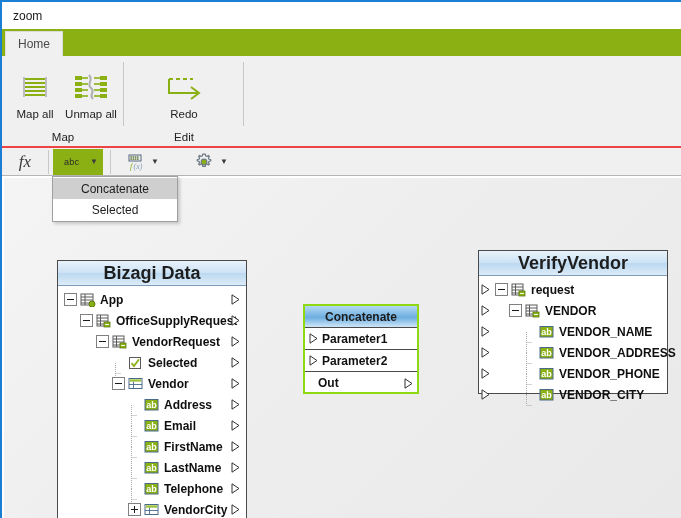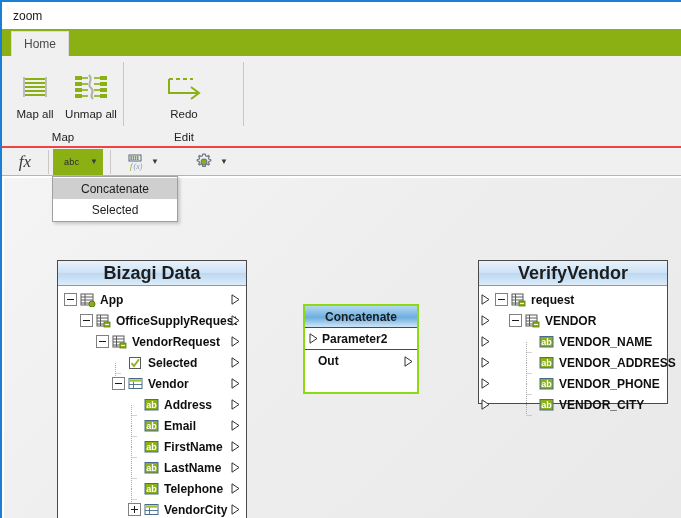--- a/index.html
+++ b/index.html
@@ -38,21 +38,21 @@
     color: #1a1a1a;
     font-family: "Liberation Sans", sans-serif;
   }
 
   
   .tab-strip {
     height: 27px;
     background: #8ab014;
     display: flex;
     align-items: flex-end;
-    padding-left: 9px;
+    padding-left: 3px;
     box-sizing: border-box;
     position: relative;
   }
   .tab {
     height: 25px;
     min-width: 56px;
     background: #f0f0f0;
     border-top: 1px solid #dcdcdc;
     border-left: 1px solid #dcdcdc;
     border-right: 1px solid #dcdcdc;
@@ -679,34 +679,42 @@
       <div class="node-header">
         <span>Concatenate</span>
       </div>
       <div id="node-rows">
           <div class="node-row">
             <span class="port-left">
               <svg width="9" height="11" viewBox="0 0 9 11">
                 <path d="M1 0.8 L8 5.5 L1 10.2 Z" fill="#ffffff" stroke="#333333" stroke-width="1"></path>
               </svg>
             </span>
+            <span>Parameter1</span>
+          </div>
+          <div class="node-row">
+            <span class="port-left">
+              <svg width="9" height="11" viewBox="0 0 9 11">
+                <path d="M1 0.8 L8 5.5 L1 10.2 Z" fill="#ffffff" stroke="#333333" stroke-width="1"></path>
+              </svg>
+            </span>
             <span>Parameter2</span>
           </div>
           <div class="node-row">
             <span style="margin-left: 9px;">Out</span>
             <span class="port-right">
               <svg width="9" height="11" viewBox="0 0 9 11">
                 <path d="M1 0.8 L8 5.5 L1 10.2 Z" fill="#ffffff" stroke="#333333" stroke-width="1"></path>
               </svg>
             </span>
           </div>
         </div>
     </div>
 
-    <div class="panel" id="target-panel" style="left:474px; top:82px; width:190px; height:144px;">
+    <div class="panel" id="target-panel" style="left:474px; top:72px; width:190px; height:144px;">
       <div class="panel-header">
         <span>VerifyVendor</span>
       </div>
       <div class="panel-body" id="target-rows">
           <div class="tree-row">
             <span class="tri-outline" style="margin-left: 2px; margin-right: 3px;">
               <svg width="9" height="11" viewBox="0 0 9 11">
                 <path d="M1 0.8 L8 5.5 L1 10.2 Z" fill="#ffffff" stroke="#333333" stroke-width="1"></path>
               </svg>
             </span>

